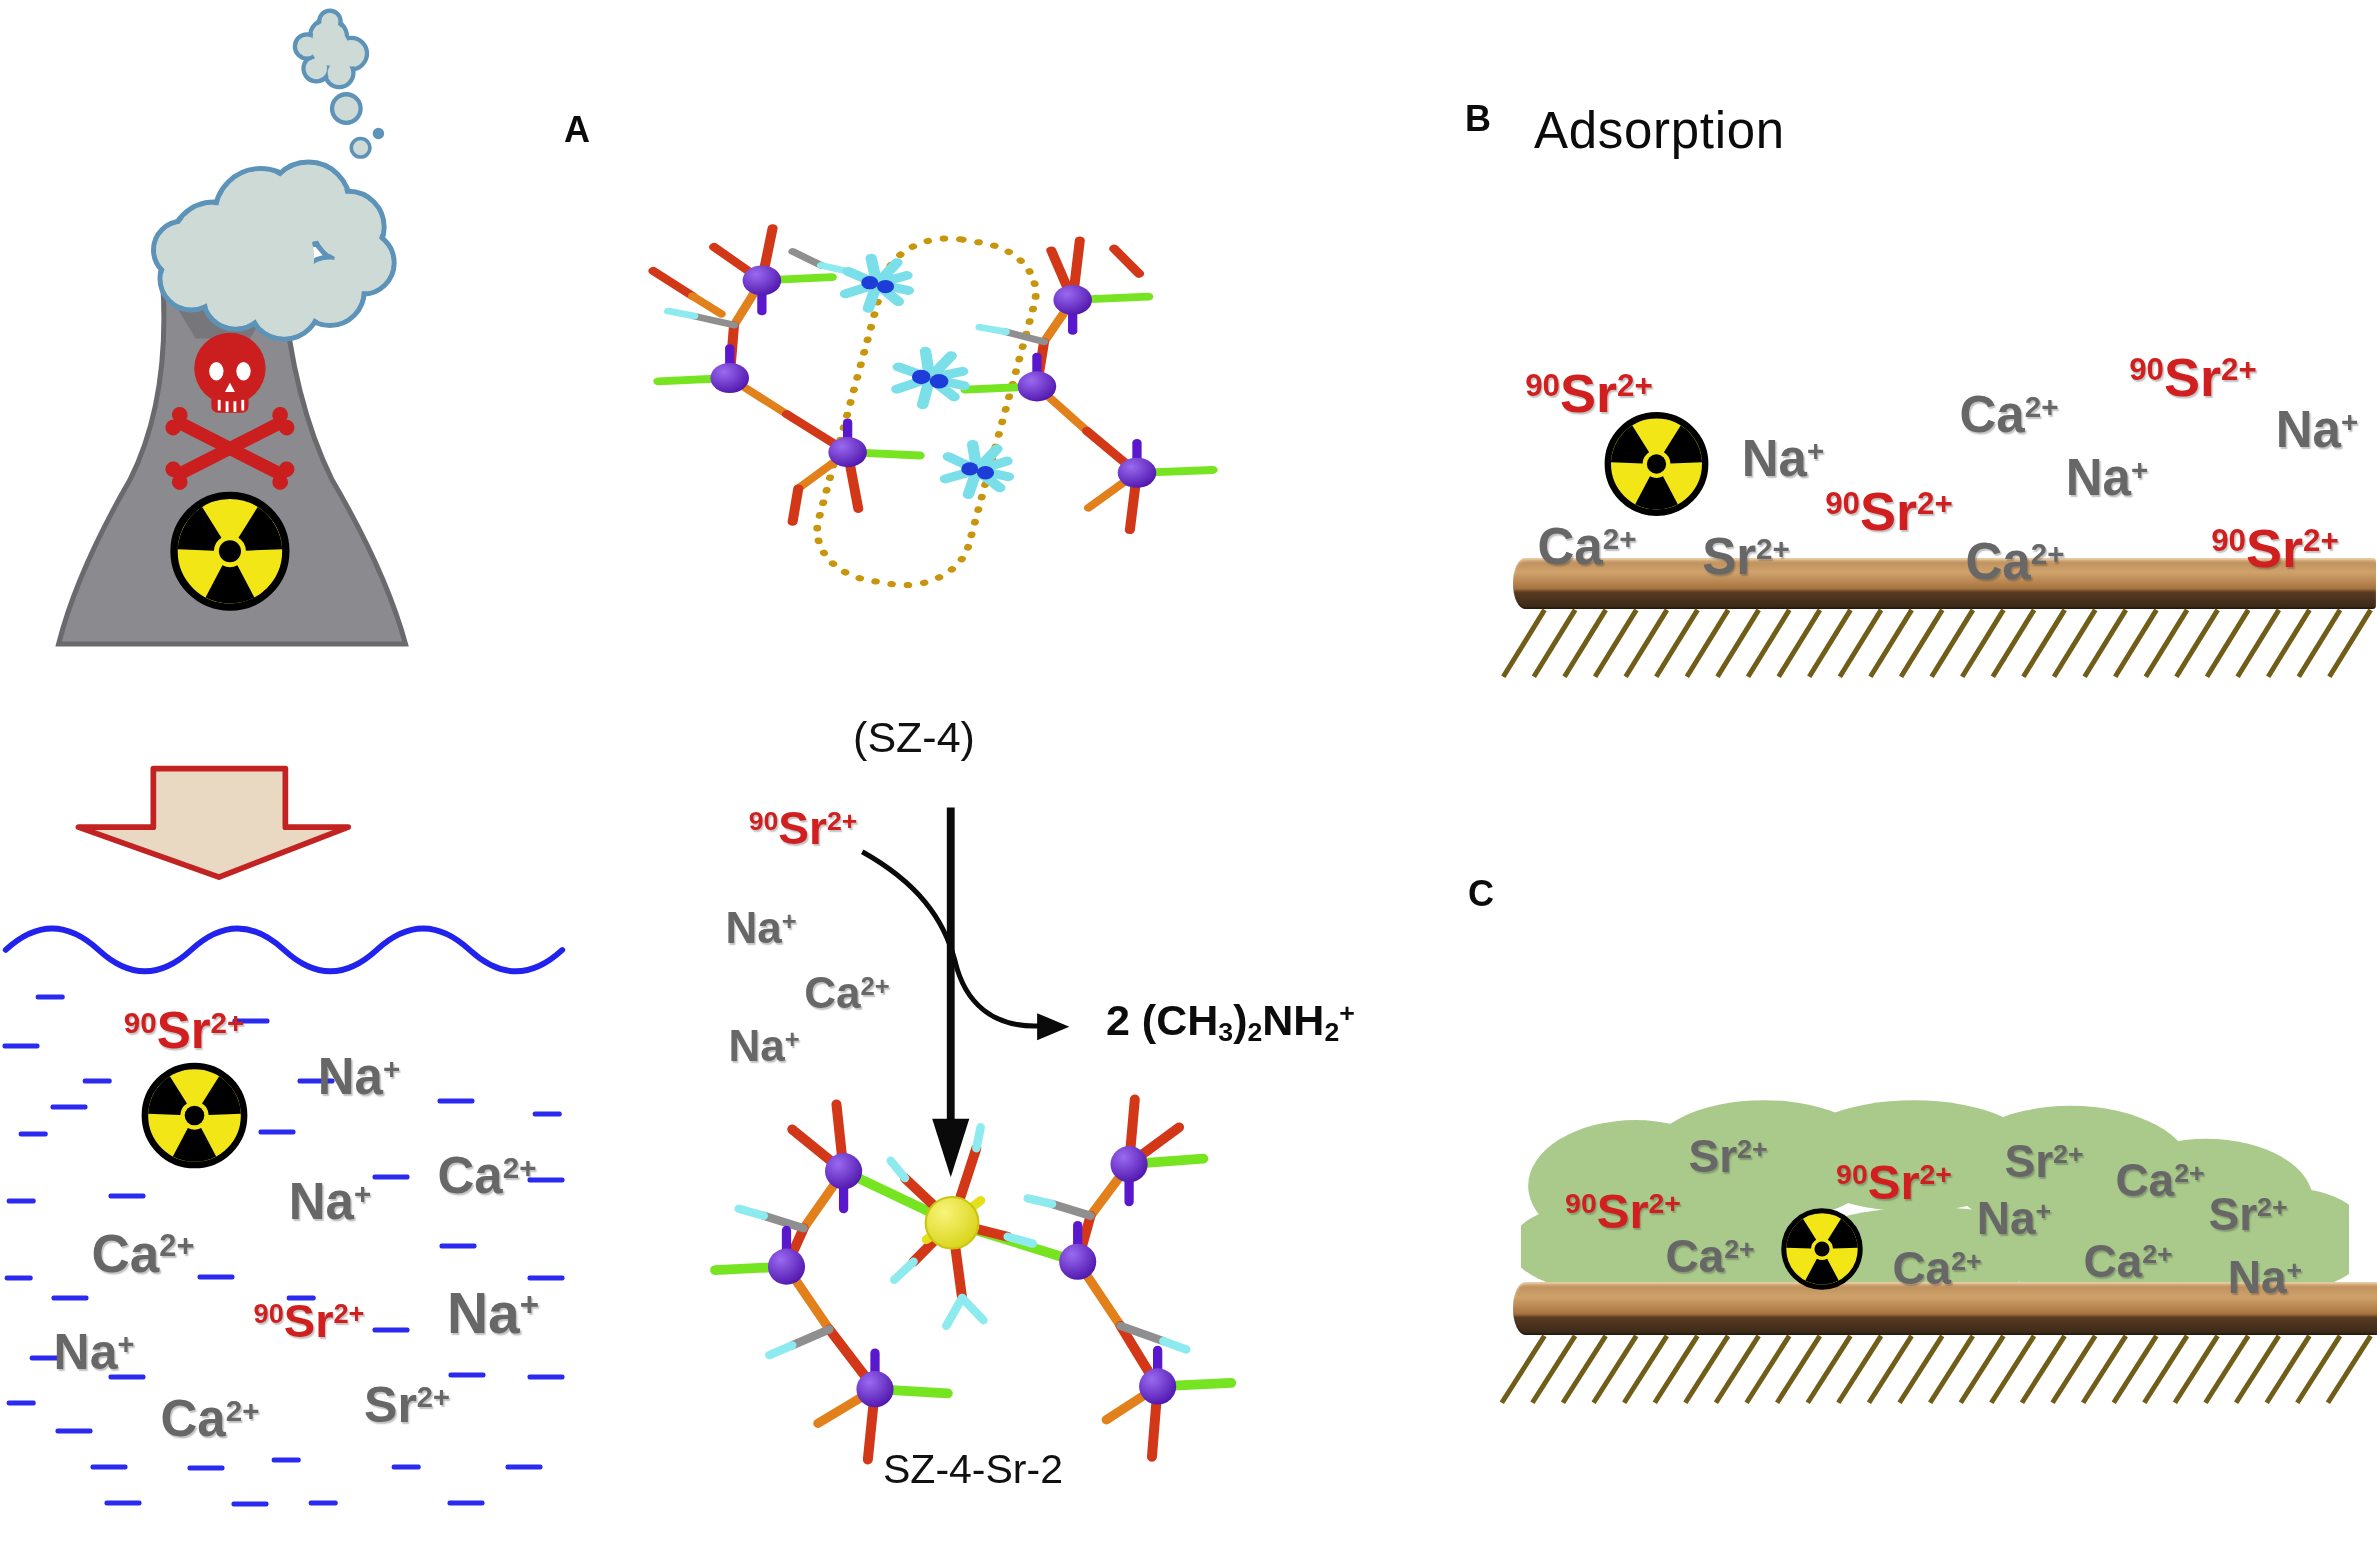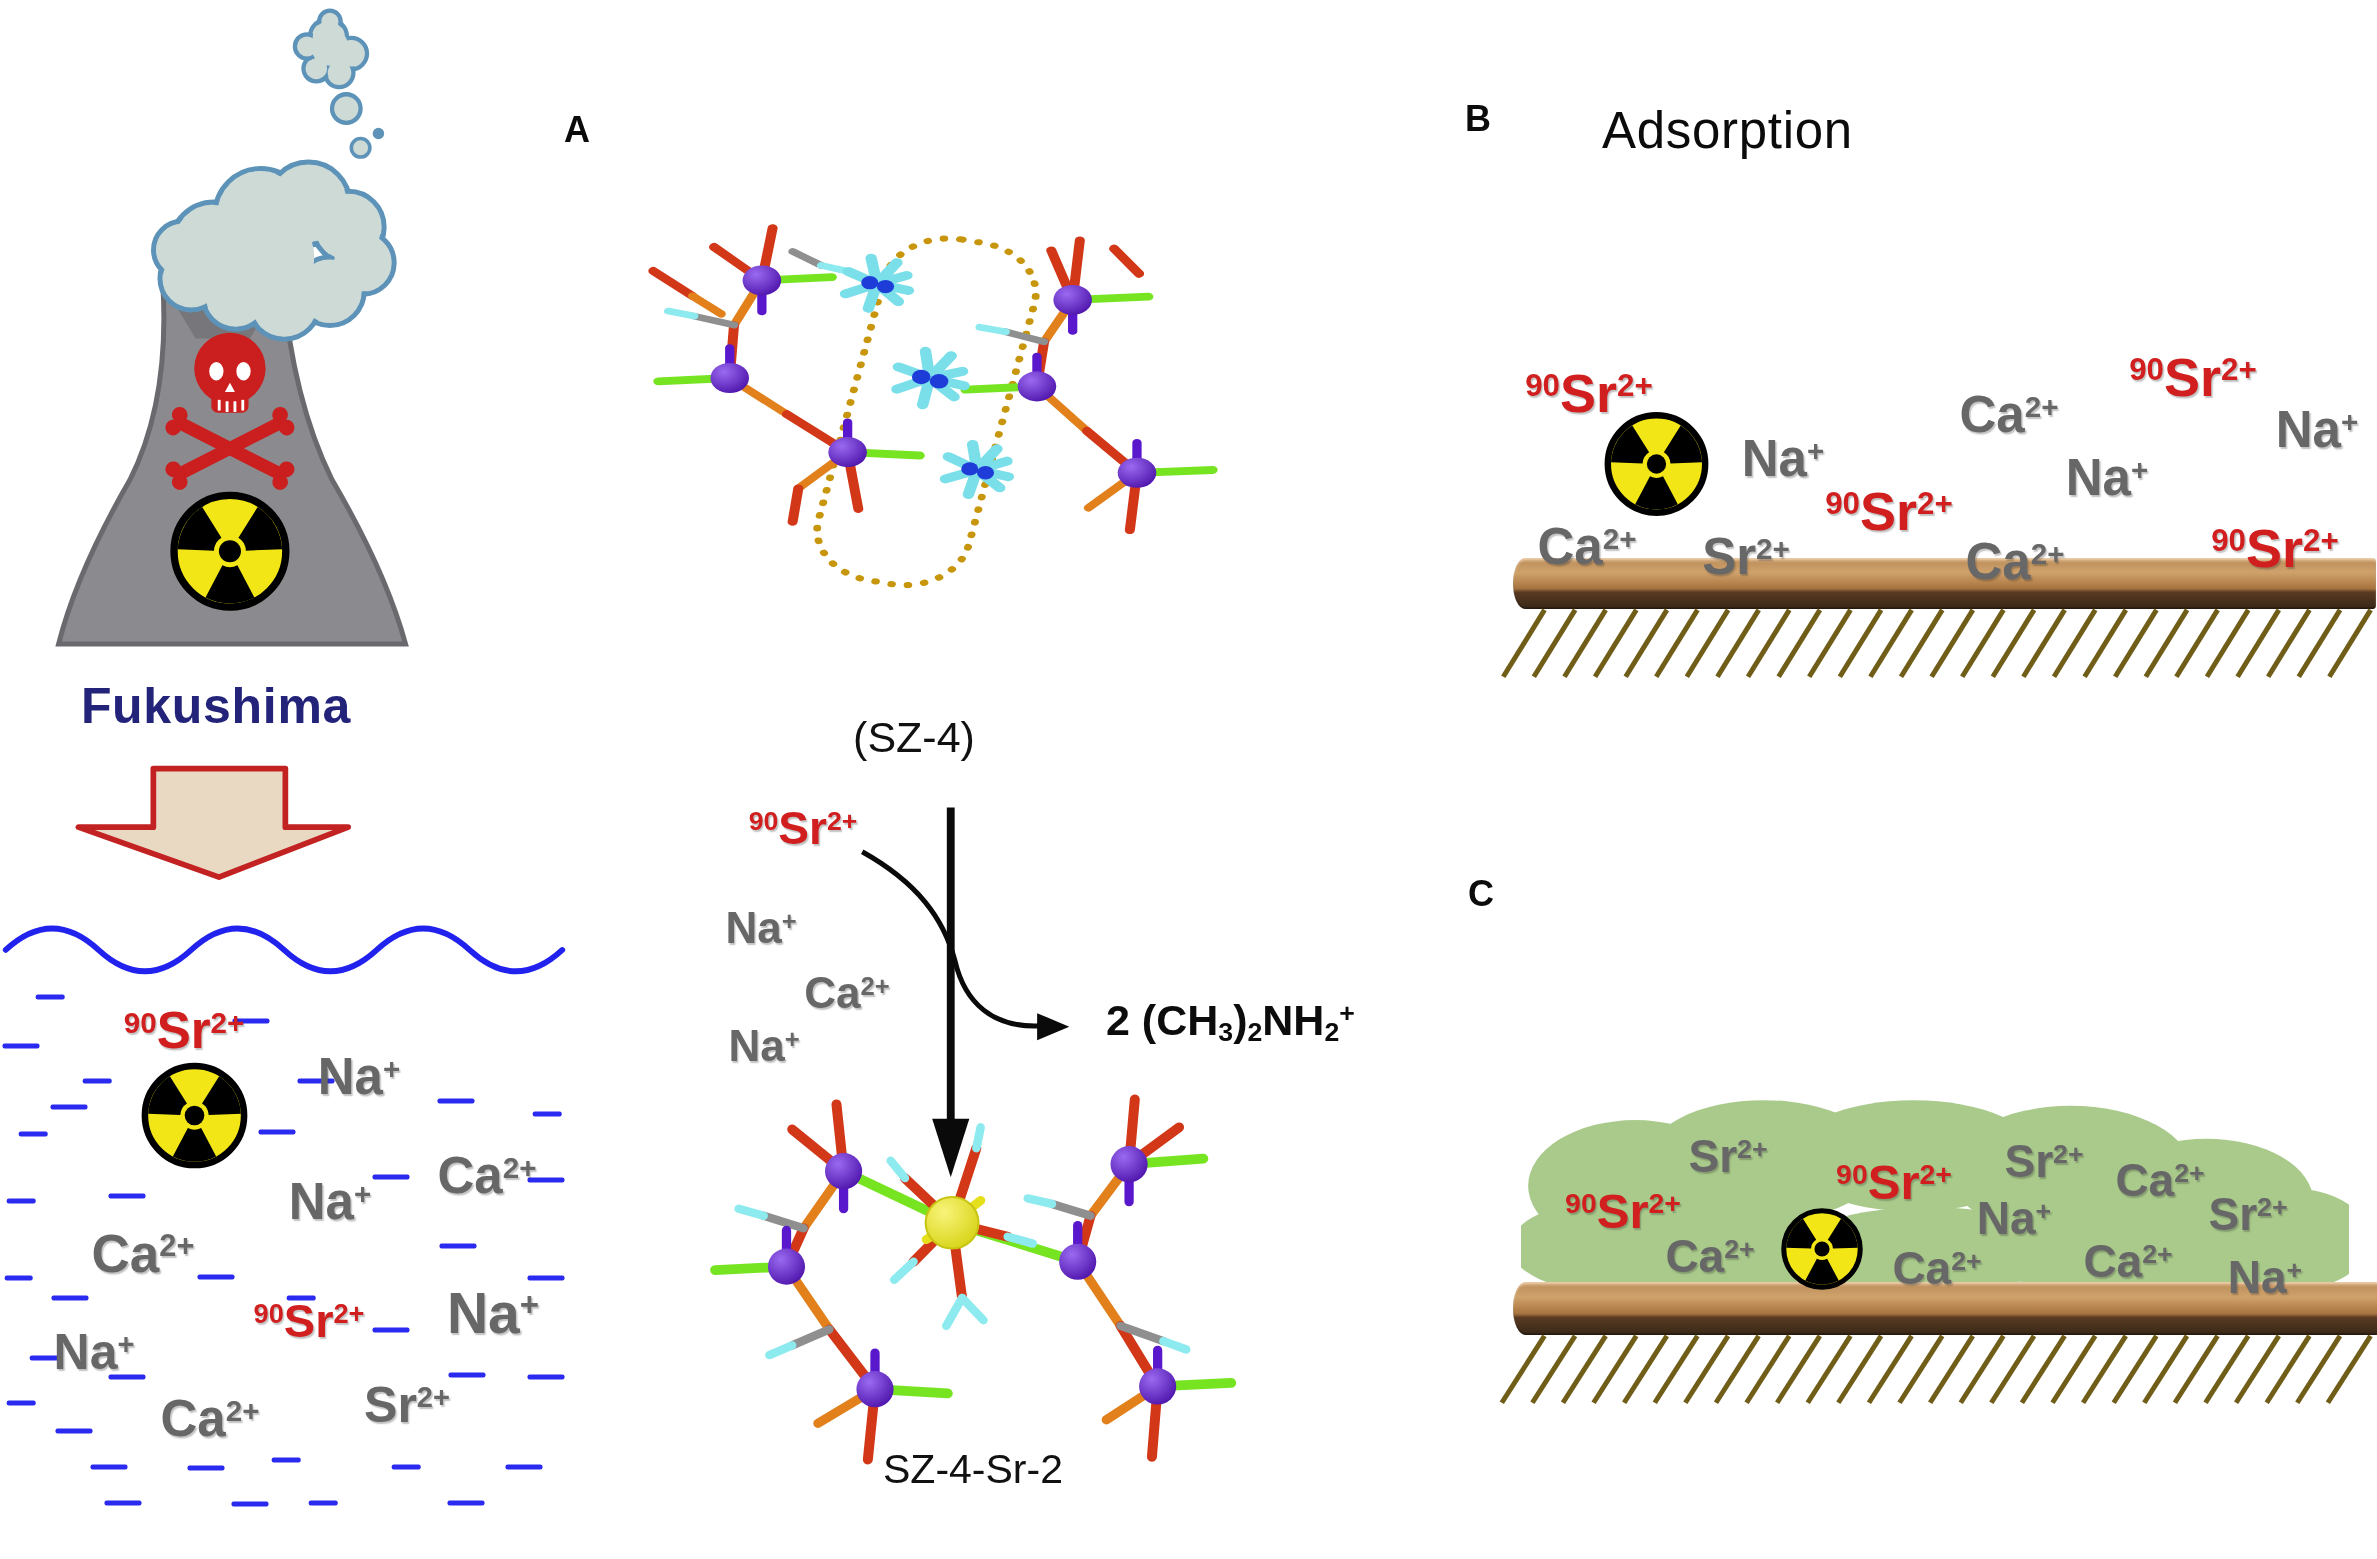--- a/index.html
+++ b/index.html
@@ -166,21 +166,20 @@
         <circle cx="-84" cy="-10" r="11"></circle>
           <circle cx="-84" cy="10" r="11"></circle>
         <circle cx="84" cy="-10" r="11"></circle>
           <circle cx="84" cy="10" r="11"></circle>
       </g>
     </g>
 
     <use href="#radsym" x="236" y="686" width="172" height="172"></use>
   </svg>
 
-  <div id="fukushima-label">Fukushima</div>
 
   <svg class="abs" style="left:57px;top:757px" width="314" height="136" viewBox="0 0 440 190">
     <polygon points="135,16 320,16 320,98 408,98 227,168 30,98 135,98" fill="#ead9c2" stroke="#c32222" stroke-width="8" stroke-linejoin="round"></polygon>
   </svg>
 
   <svg class="abs" style="left:0;top:907px" width="578" height="93" viewBox="0 0 810 130">
     <path d="M 8 60 Q 73 0 138 60 T 268 60 T 398 60 T 528 60 T 658 60 T 788 60" fill="none" stroke="#2222ee" stroke-width="8" stroke-linecap="round"></path>
   </svg>
 
   <div id="dash-layer" class="ion-layer">
@@ -402,21 +401,21 @@
       <circle cx="632" cy="108" r="26"></circle>
         <circle cx="560" cy="248" r="26"></circle>
         <circle cx="672" cy="427" r="26"></circle>
     </g>
     <circle cx="384" cy="192" r="37" fill="url(#gy)" stroke="#c9c513" stroke-width="3"></circle>
   </svg>
 
   <div class="caption" style="left:973px;top:1469px;font-size:41px">SZ-4-Sr-2</div>
 
   <div class="panel-letter" style="left:1465px;top:119px">B</div>
-  <div class="panel-title" style="left:1602px;top:130px">Adsorption</div>
+  <div class="panel-title" style="left:1534px;top:130px">Adsorption</div>
 
   <div class="plank" style="left:1513px;top:558px;width:863px;height:51px"></div>
   <svg id="hatch-b" class="abs" style="left:1493px;top:607px" width="900" height="74" viewBox="0 0 1260 104">
       <line x1="70" y1="4" x2="12" y2="98" stroke="#6f5d18" stroke-width="7"></line>
       <line x1="113" y1="4" x2="55" y2="98" stroke="#6f5d18" stroke-width="7"></line>
       <line x1="156" y1="4" x2="98" y2="98" stroke="#6f5d18" stroke-width="7"></line>
       <line x1="199" y1="4" x2="141" y2="98" stroke="#6f5d18" stroke-width="7"></line>
       <line x1="242" y1="4" x2="184" y2="98" stroke="#6f5d18" stroke-width="7"></line>
       <line x1="285" y1="4" x2="227" y2="98" stroke="#6f5d18" stroke-width="7"></line>
       <line x1="328" y1="4" x2="270" y2="98" stroke="#6f5d18" stroke-width="7"></line>

